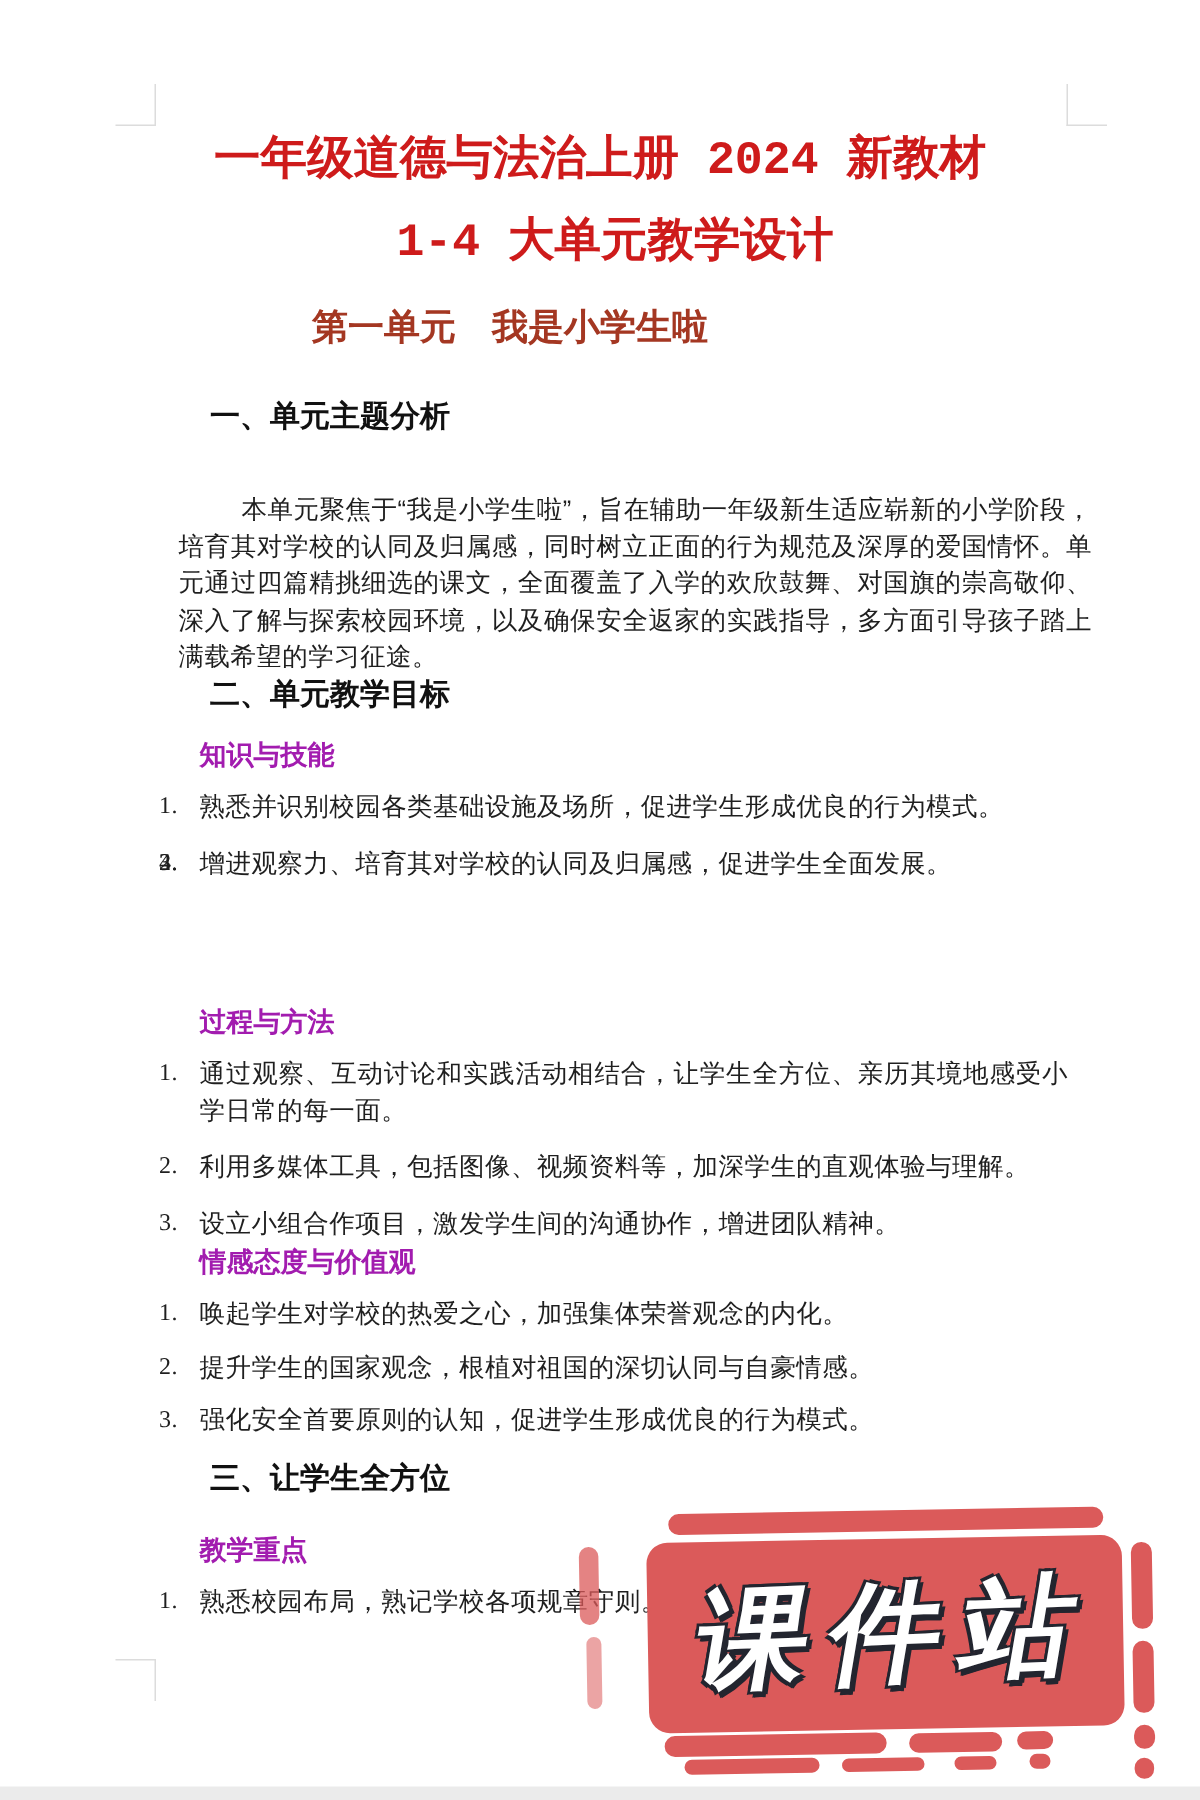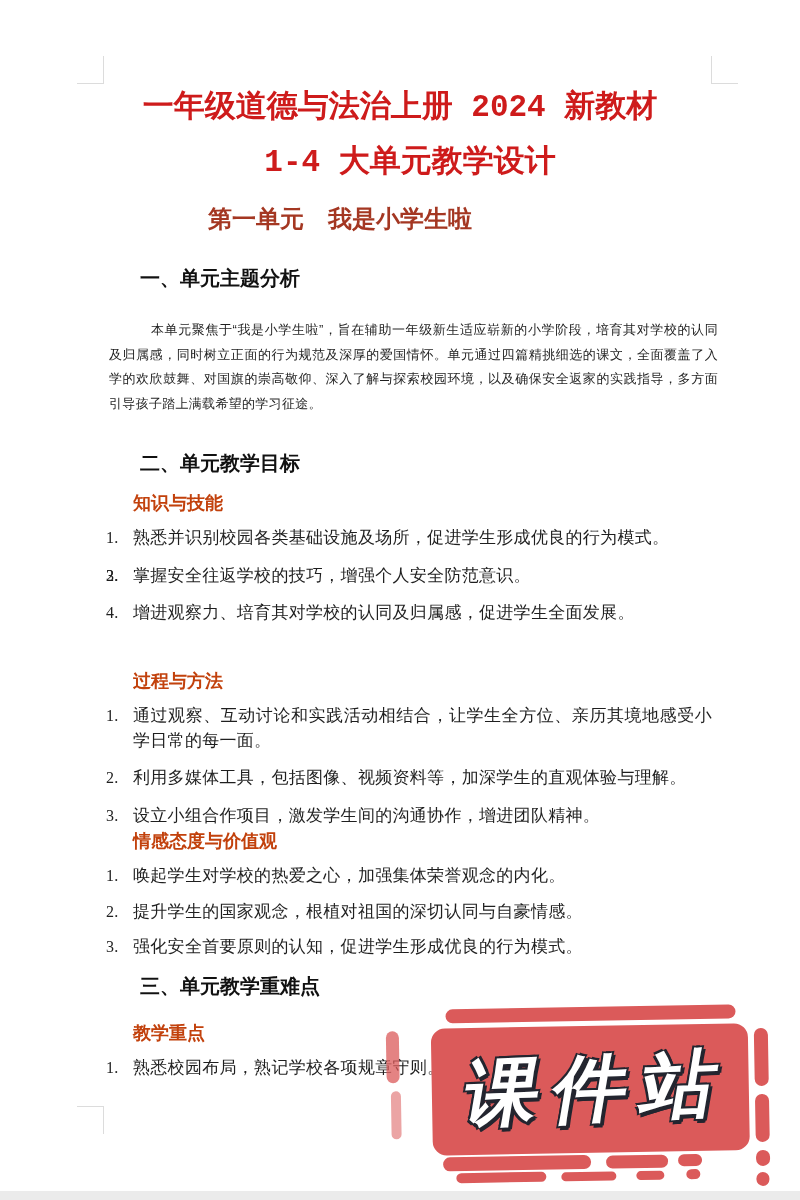--- a/index.html
+++ b/index.html
@@ -42,26 +42,26 @@
     font-size:24px;font-weight:700;line-height:1.05;
     color:var(--unit-title-red);
   }
 
   .sec{
     position:absolute;left:140px;margin:0;
     font-size:20px;font-weight:700;line-height:1.1;color:#111;
   }
   .subhead{
     position:absolute;left:133px;
-    font-size:18px;font-weight:700;line-height:1.1;color:#c2410c;
+    font-size:18px;font-weight:700;line-height:1.1;color:#a21caf;
   }
 
   .para{
-    position:absolute;left:103px;width:609px;margin:6px;
-    font-size:13px;line-height:24.5px;letter-spacing:0.3px;
+    position:absolute;left:103px;width:609px;margin:16px;
+    font-size:17px;line-height:24.5px;letter-spacing:0.3px;
     text-align:justify;text-indent:42px;color:var(--body-text);
   }
 
   .olist{position:absolute;left:103px;width:609px;}
   .olist .li{
     position:relative;padding-left:30px;margin-bottom:13px;
     font-size:17px;line-height:24.5px;letter-spacing:0.3px;
     text-align:justify;color:var(--body-text);
   }
   .olist.tight .li{margin-bottom:11px;}
@@ -124,39 +124,39 @@
 
   <h2 class="sec" style="top:267px">一、单元主题分析</h2>
   <p class="para" style="top:312px">本单元聚焦于“我是小学生啦”，旨在辅助一年级新生适应崭新的小学阶段，培育其对学校的认同及归属感，同时树立正面的行为规范及深厚的爱国情怀。单元通过四篇精挑细选的课文，全面覆盖了入学的欢欣鼓舞、对国旗的崇高敬仰、深入了解与探索校园环境，以及确保安全返家的实践指导，多方面引导孩子踏上满载希望的学习征途。</p>
 
   <h2 class="sec" style="top:452px">二、单元教学目标</h2>
 
   <div class="subhead" style="top:494px">知识与技能</div>
   <div class="olist" style="top:526px">
     <div class="li"><span class="num">1.</span><span>熟悉并识别校园各类基础设施及场所，促进学生形成优良的行为模式。</span></div>
     <div class="li"><span class="num">2.</span></div>
-    <div class="li"><span class="num">3.</span><span>掌握安全往返学校的技巧，增强个人安全防范意识。</span></div>
+    <div class="li"><span class="num">3.</span></div>
     <div class="li"><span class="num">4.</span><span>增进观察力、培育其对学校的认同及归属感，促进学生全面发展。</span></div>
   </div>
 
   <div class="subhead" style="top:672px">过程与方法</div>
   <div class="olist" style="top:704px">
     <div class="li"><span class="num">1.</span><span>通过观察、互动讨论和实践活动相结合，让学生全方位、亲历其境地感受小学日常的每一面。</span></div>
     <div class="li"><span class="num">2.</span><span>利用多媒体工具，包括图像、视频资料等，加深学生的直观体验与理解。</span></div>
     <div class="li"><span class="num">3.</span><span>设立小组合作项目，激发学生间的沟通协作，增进团队精神。</span></div>
   </div>
 
   <div class="subhead" style="top:832px">情感态度与价值观</div>
   <div class="olist tight" style="top:864px">
     <div class="li"><span class="num">1.</span><span>唤起学生对学校的热爱之心，加强集体荣誉观念的内化。</span></div>
     <div class="li"><span class="num">2.</span><span>提升学生的国家观念，根植对祖国的深切认同与自豪情感。</span></div>
     <div class="li"><span class="num">3.</span><span>强化安全首要原则的认知，促进学生形成优良的行为模式。</span></div>
   </div>
 
-  <h2 class="sec" style="top:975px">三、单元教学重难点</h2>
+  <h2 class="sec" style="top:975px">三、让学生全方位</h2>
 
   <div class="subhead" style="top:1024px">教学重点</div>
   <div class="olist" style="top:1056px">
     <div class="li"><span class="num">1.</span><span>熟悉校园布局，熟记学校各项规章守则。</span></div>
   </div>
 
   <div class="stamp">
     <div class="sb top1"></div>
     <div class="sb r1"></div>
     <div class="sb r2"></div>

